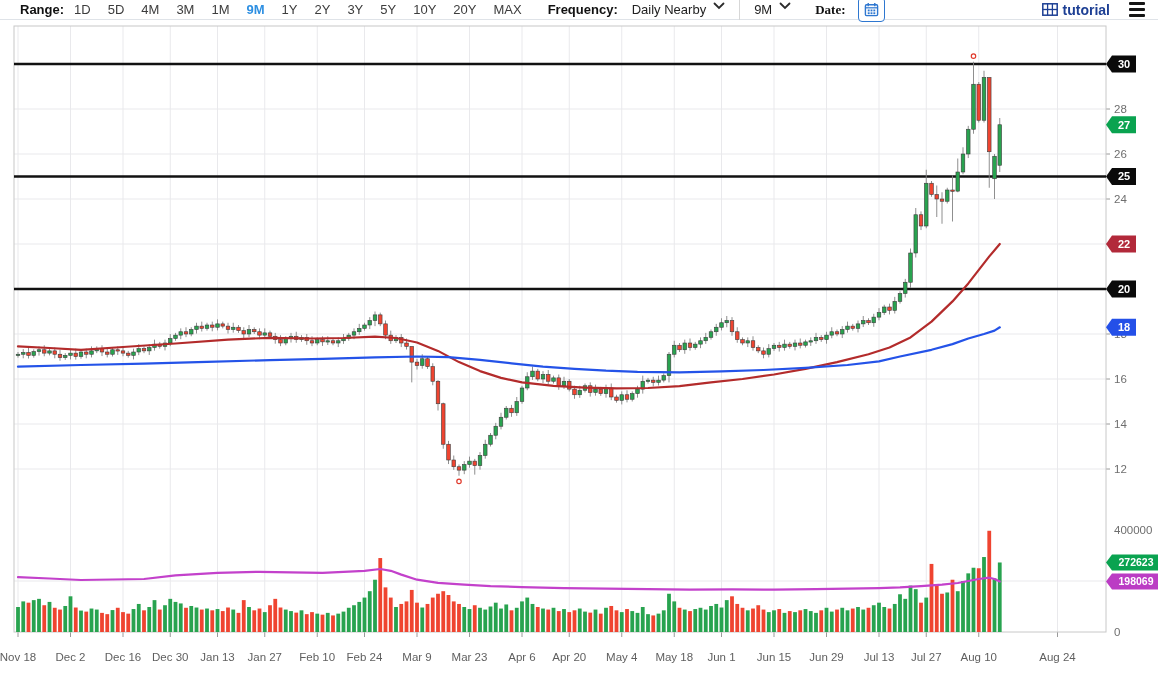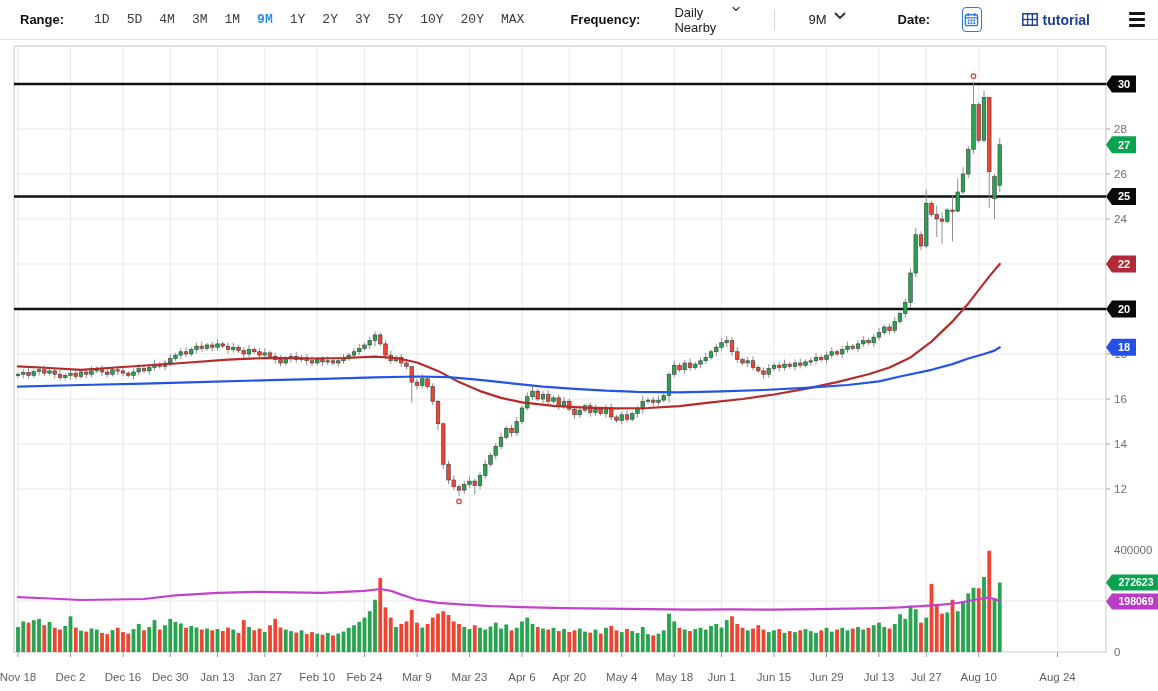--- a/index.html
+++ b/index.html
@@ -1,22 +1,22 @@
 <!DOCTYPE html>
 <html><head>
 <meta charset="utf-8">
 <style>
   * { margin:0; padding:0; box-sizing:border-box; }
   html,body { background:#ffffff; width:1158px; height:691px; overflow:hidden;
     font-family:"Liberation Sans", sans-serif; }
   .app { width:1158px; height:691px; background:#fff; }
-  .toolbar { height:40px; display:flex; align-items:center; padding:0 10px 0 20px;
-    border-bottom:1px solid #dfe3e8; font-size:13px; color:#333;gap:20px; }
+  .toolbar { height:20px; display:flex; align-items:center; padding:0 10px 0 20px;
+    border-bottom:1px solid #dfe3e8; font-size:13px; color:#333; }
   .lbl { font-weight:bold; color:#111; margin-right:10px; font-size:13px; }
-  .ranges { display:flex; gap:17px; margin-right:26px;font-family:Liberation Mono, monospace; }
+  .ranges { display:flex; gap:17px; margin-right:26px; }
   .range-link { color:#3c3c3c; cursor:pointer; }
   .range-link.active { color:#2d8fe2; font-weight:bold; }
   .dd { display:flex; align-items:flex-start; gap:7px; cursor:pointer; color:#222; padding:0 4px; }
   .sep { width:1px; height:20px; background:#d7d7d7; margin:0 10px; }
   .date-btn { width:27px; height:25px; border:1.5px solid #2e77d0; border-radius:4px;
     background:#fff; display:flex; align-items:center; justify-content:center; cursor:pointer; margin-left:2px; }
   .spacer { flex:1; }
   .tutorial { display:flex; align-items:center; gap:5px; color:#1d3f94; font-weight:bold;
     font-size:14px; text-decoration:none; cursor:pointer; margin-right:16px; }
   .menu { display:flex; flex-direction:column; gap:3px; cursor:pointer; padding:3px; }
@@ -51,21 +51,21 @@
           <path d="M1.5 1.5 L6 6 L10.5 1.5" stroke="#2b2b2b" stroke-width="1.8" fill="none" stroke-linecap="round"></path>
         </svg>
     </div>
     <span class="sep"></span>
     <div class="dd">
       <span>9M</span>
       <svg width="12" height="8" viewBox="0 0 12 8">
           <path d="M1.5 1.5 L6 6 L10.5 1.5" stroke="#2b2b2b" stroke-width="1.8" fill="none" stroke-linecap="round"></path>
         </svg>
     </div>
-    <span class="lbl" style="margin-left:28px;">Date:</span>
+    <span class="lbl" style="margin-left:20px;font-family:Liberation Serif, serif;">Date:</span>
     <button class="date-btn">
       <svg width="15" height="15" viewBox="0 0 16 16">
         <rect x="1.5" y="3" width="13" height="11.5" rx="1.2" fill="none" stroke="#2e77d0" stroke-width="1.5"></rect>
         <line x1="4.5" y1="1" x2="4.5" y2="4.5" stroke="#2e77d0" stroke-width="1.5"></line>
         <line x1="11.5" y1="1" x2="11.5" y2="4.5" stroke="#2e77d0" stroke-width="1.5"></line>
         <line x1="1.5" y1="6.2" x2="14.5" y2="6.2" stroke="#2e77d0" stroke-width="1.3"></line>
         <g fill="#2e77d0">
             <rect x="4" y="8" width="2" height="2"></rect>
             <rect x="7" y="8" width="2" height="2"></rect>
             <rect x="10" y="8" width="2" height="2"></rect>

